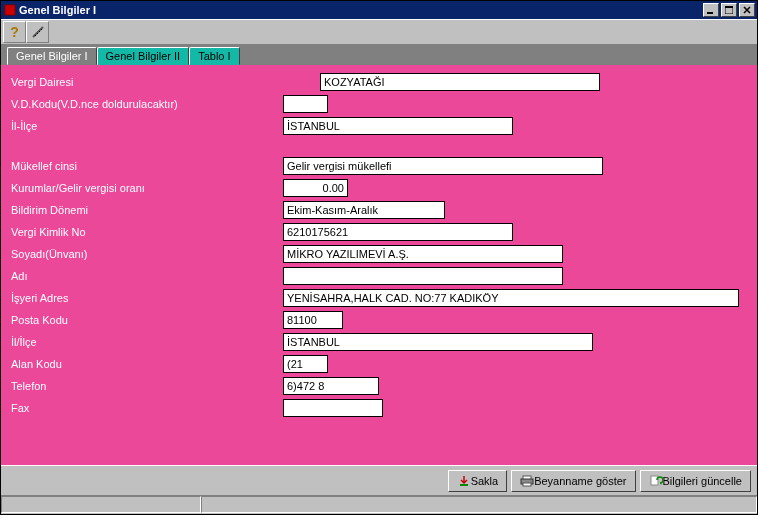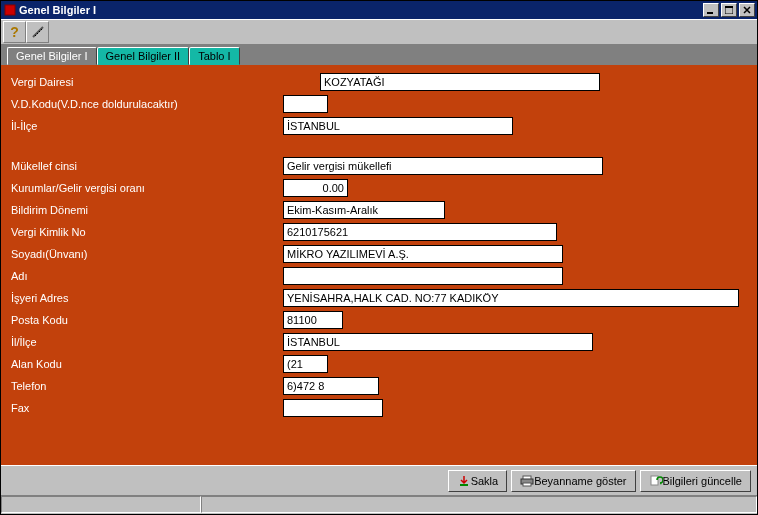--- a/index.html
+++ b/index.html
@@ -13,21 +13,21 @@
   .titlebar .win-btn { width: 16px; height: 14px; background: #c0c0c0; border: 1px solid; border-color: #fff #404040 #404040 #fff; margin-left: 2px; display: flex; align-items: center; justify-content: center; font-size: 9px; color: #000; font-weight: bold; }
 
   .toolbar { height: 26px; background: #c0c0c0; border-top: 1px solid #fff; border-bottom: 1px solid #808080; padding: 2px; display: flex; align-items: center; gap: 0; }
   .toolbar .tb-btn { width: 23px; height: 22px; border: 1px solid; border-color: #fff #808080 #808080 #fff; background: #c0c0c0; display: flex; align-items: center; justify-content: center; font-size: 13px; }
 
   .tabbar { height: 20px; background: #808080; padding: 2px 6px 0 6px; display: flex; align-items: flex-end; }
   .tab { height: 18px; background: #14b8a6; border: 1px solid; border-color: #fff #404040 transparent #fff; border-radius: 2px 2px 0 0; padding: 2px 8px 0 8px; margin-right: 0; position: relative; color: #000; }
   .tab.active { background: #808080; border-color: #fff #404040 #808080 #fff; z-index: 2; color:#fff; font-weight: normal; }
   .tab.active::after { content:""; position:absolute; left:0; right:0; bottom:-1px; height:1px; background:#808080; }
 
-  .form-area { flex: 1; background: #c2410c; padding: 6px 10px 6px 10px; overflow: hidden; color: #fff; }
+  .form-area { flex: 1; background: #ec4899; padding: 6px 10px 6px 10px; overflow: hidden; color: #fff; }
   .form-row { display: flex; align-items: center; height: 22px; }
   .form-label { width: 272px; flex-shrink: 0; }
   .form-input { background: #fff; color: #000; border: 1px solid #000; height: 18px; padding: 1px 3px; font-family: Tahoma, Arial, sans-serif; font-size: 11px; }
   .form-input.num { text-align: right; }
   .spacer { height: 18px; }
 
   .footer { height: 30px; background: #c0c0c0; border-top: 1px solid #fff; display: flex; align-items: center; justify-content: flex-end; padding: 0 6px; gap: 4px; }
   .footer .btn { height: 22px; background: #c0c0c0; border: 1px solid; border-color: #fff #404040 #404040 #fff; padding: 0 8px; display: flex; align-items: center; gap: 0; font-size: 11px; cursor: default; }
 
   .statusbar { height: 19px; background: #c0c0c0; border-top: 1px solid #808080; display: flex; }
@@ -111,21 +111,21 @@
     <div class="form-row">
       <div class="form-label">Kurumlar/Gelir vergisi oranı</div>
       <input class="form-input num" style="width: 65px;" value="0.00">
     </div>
     <div class="form-row">
       <div class="form-label">Bildirim Dönemi</div>
       <input class="form-input" style="width: 162px;" value="Ekim-Kasım-Aralık">
     </div>
     <div class="form-row">
       <div class="form-label">Vergi Kimlik No</div>
-      <input class="form-input" style="width: 274px;" value="6210175621">
+      <input class="form-input" style="width: 230px;" value="6210175621">
     </div>
     <div class="form-row">
       <div class="form-label">Soyadı(Ünvanı)</div>
       <input class="form-input" style="width: 280px;" value="MİKRO YAZILIMEVİ A.Ş.">
     </div>
     <div class="form-row">
       <div class="form-label">Adı</div>
       <input class="form-input" style="width: 280px;" value="">
     </div>
     <div class="form-row">

